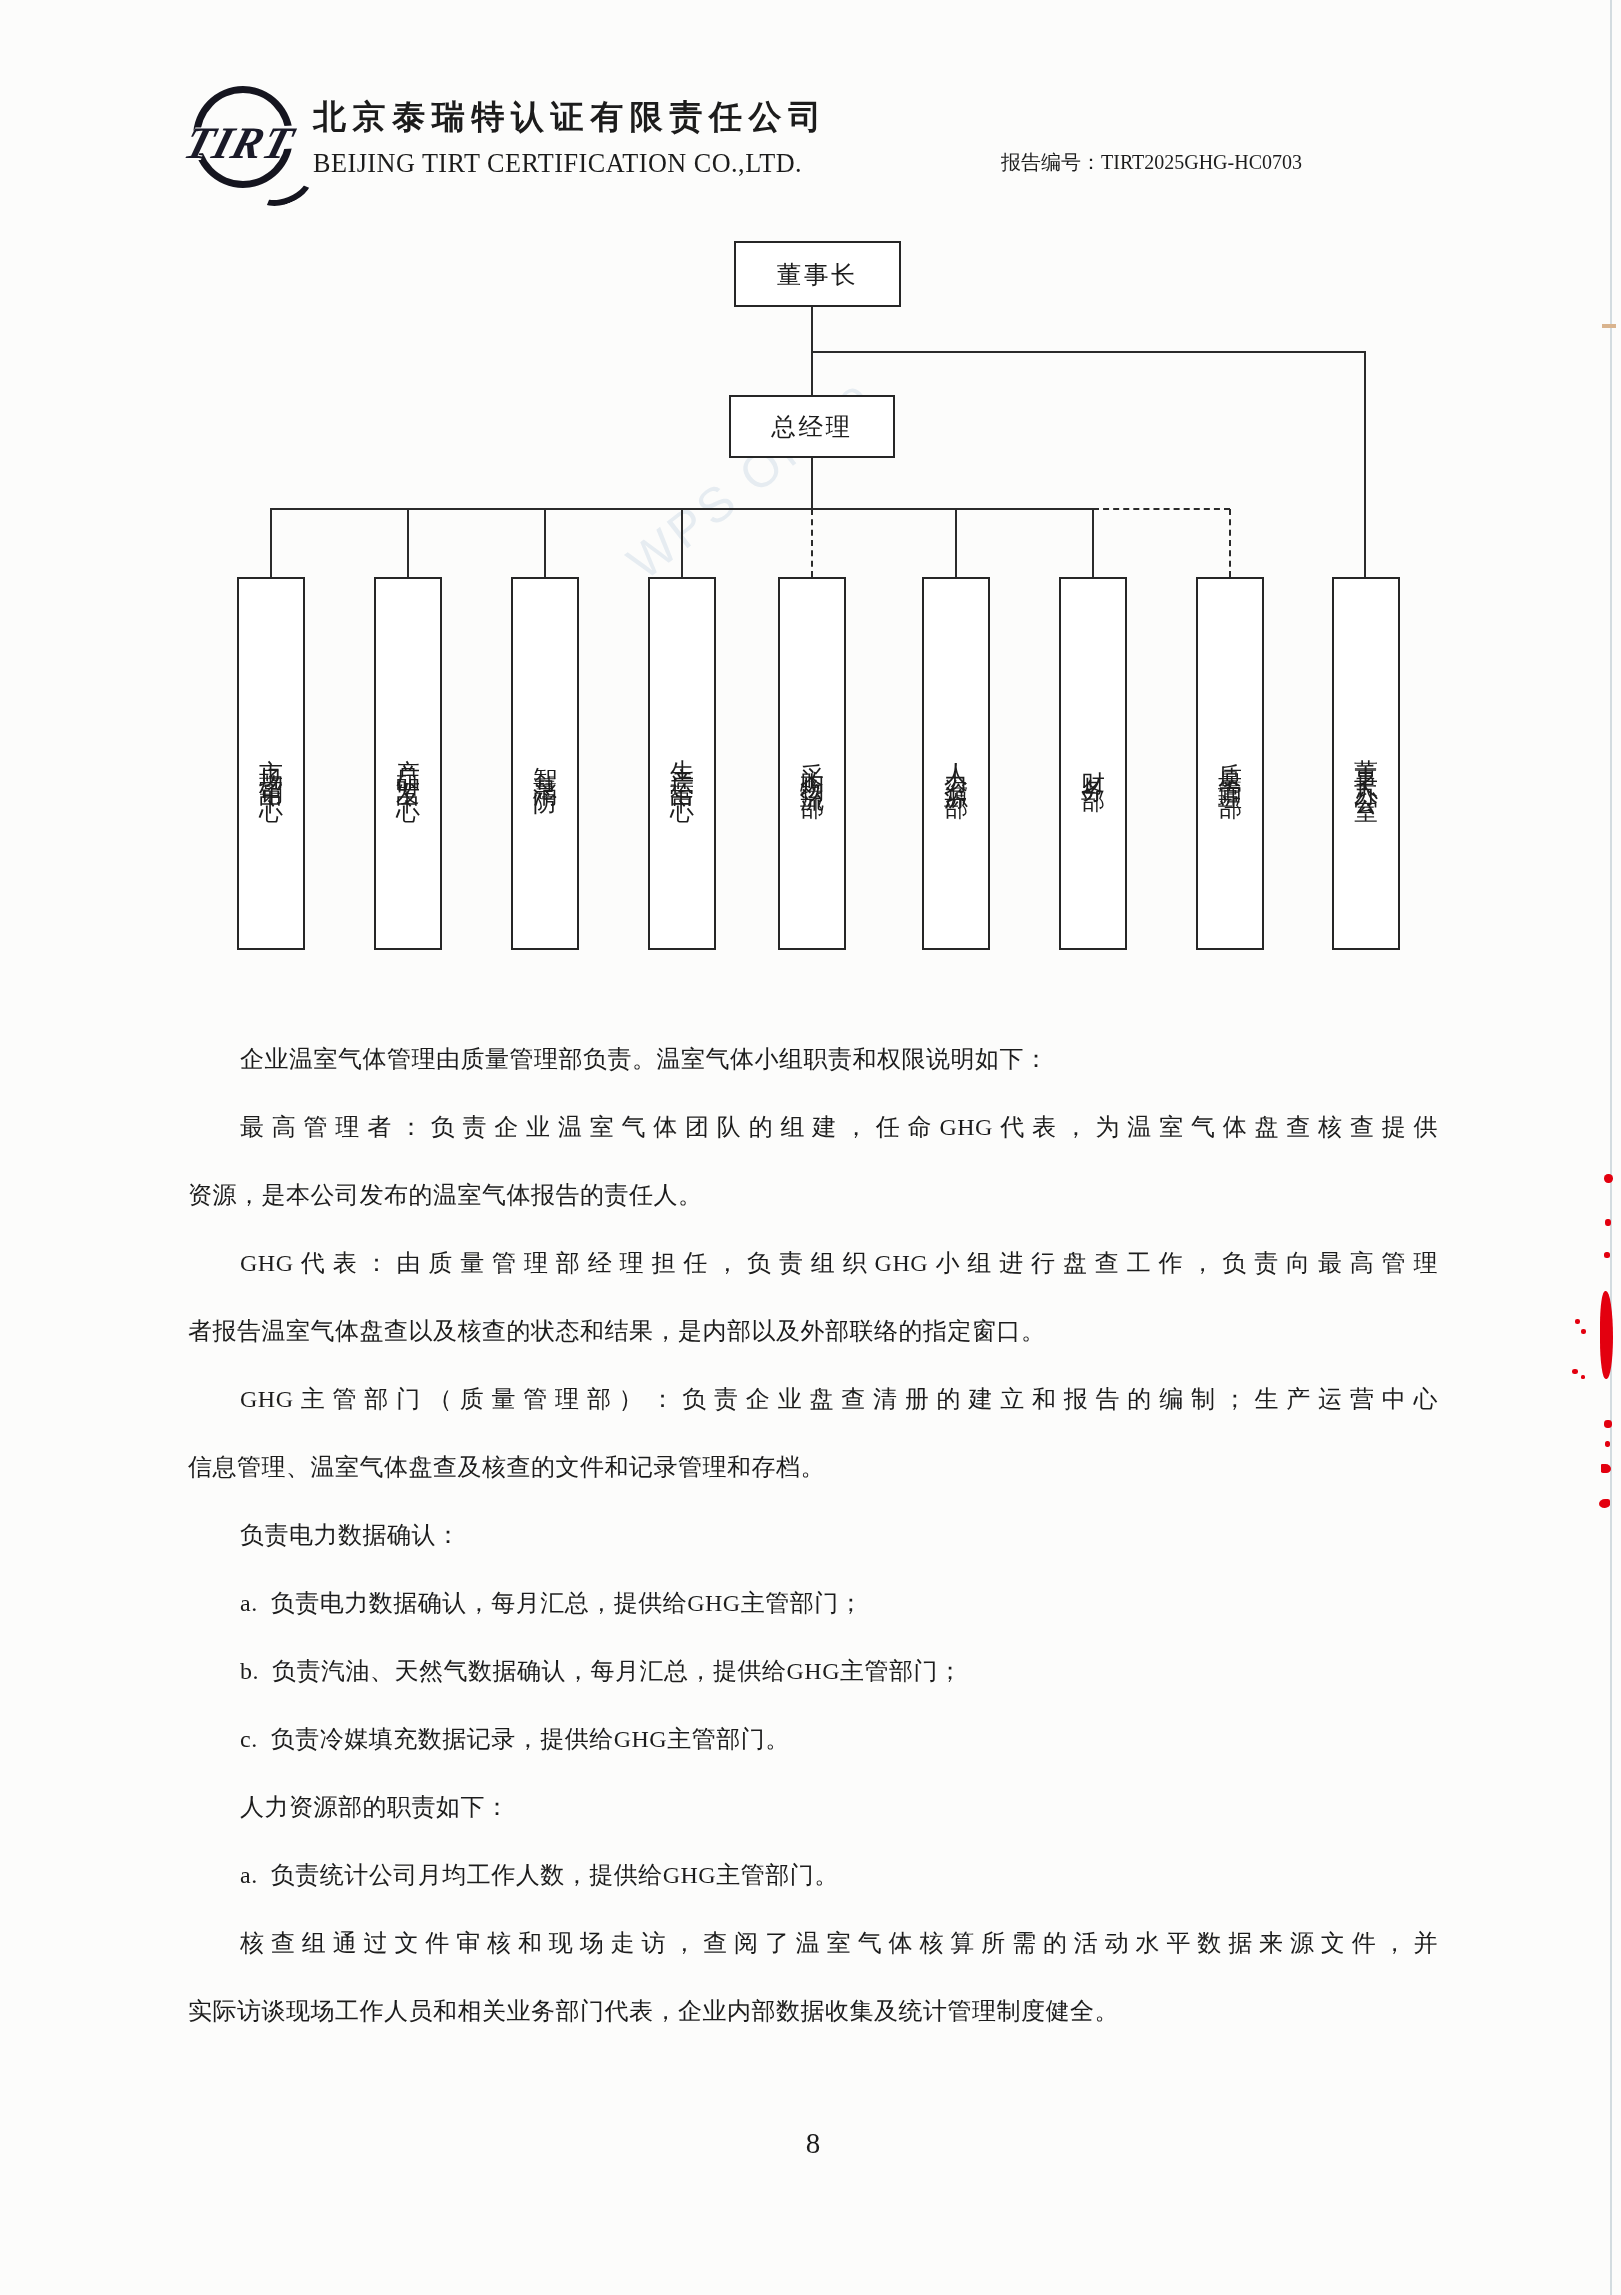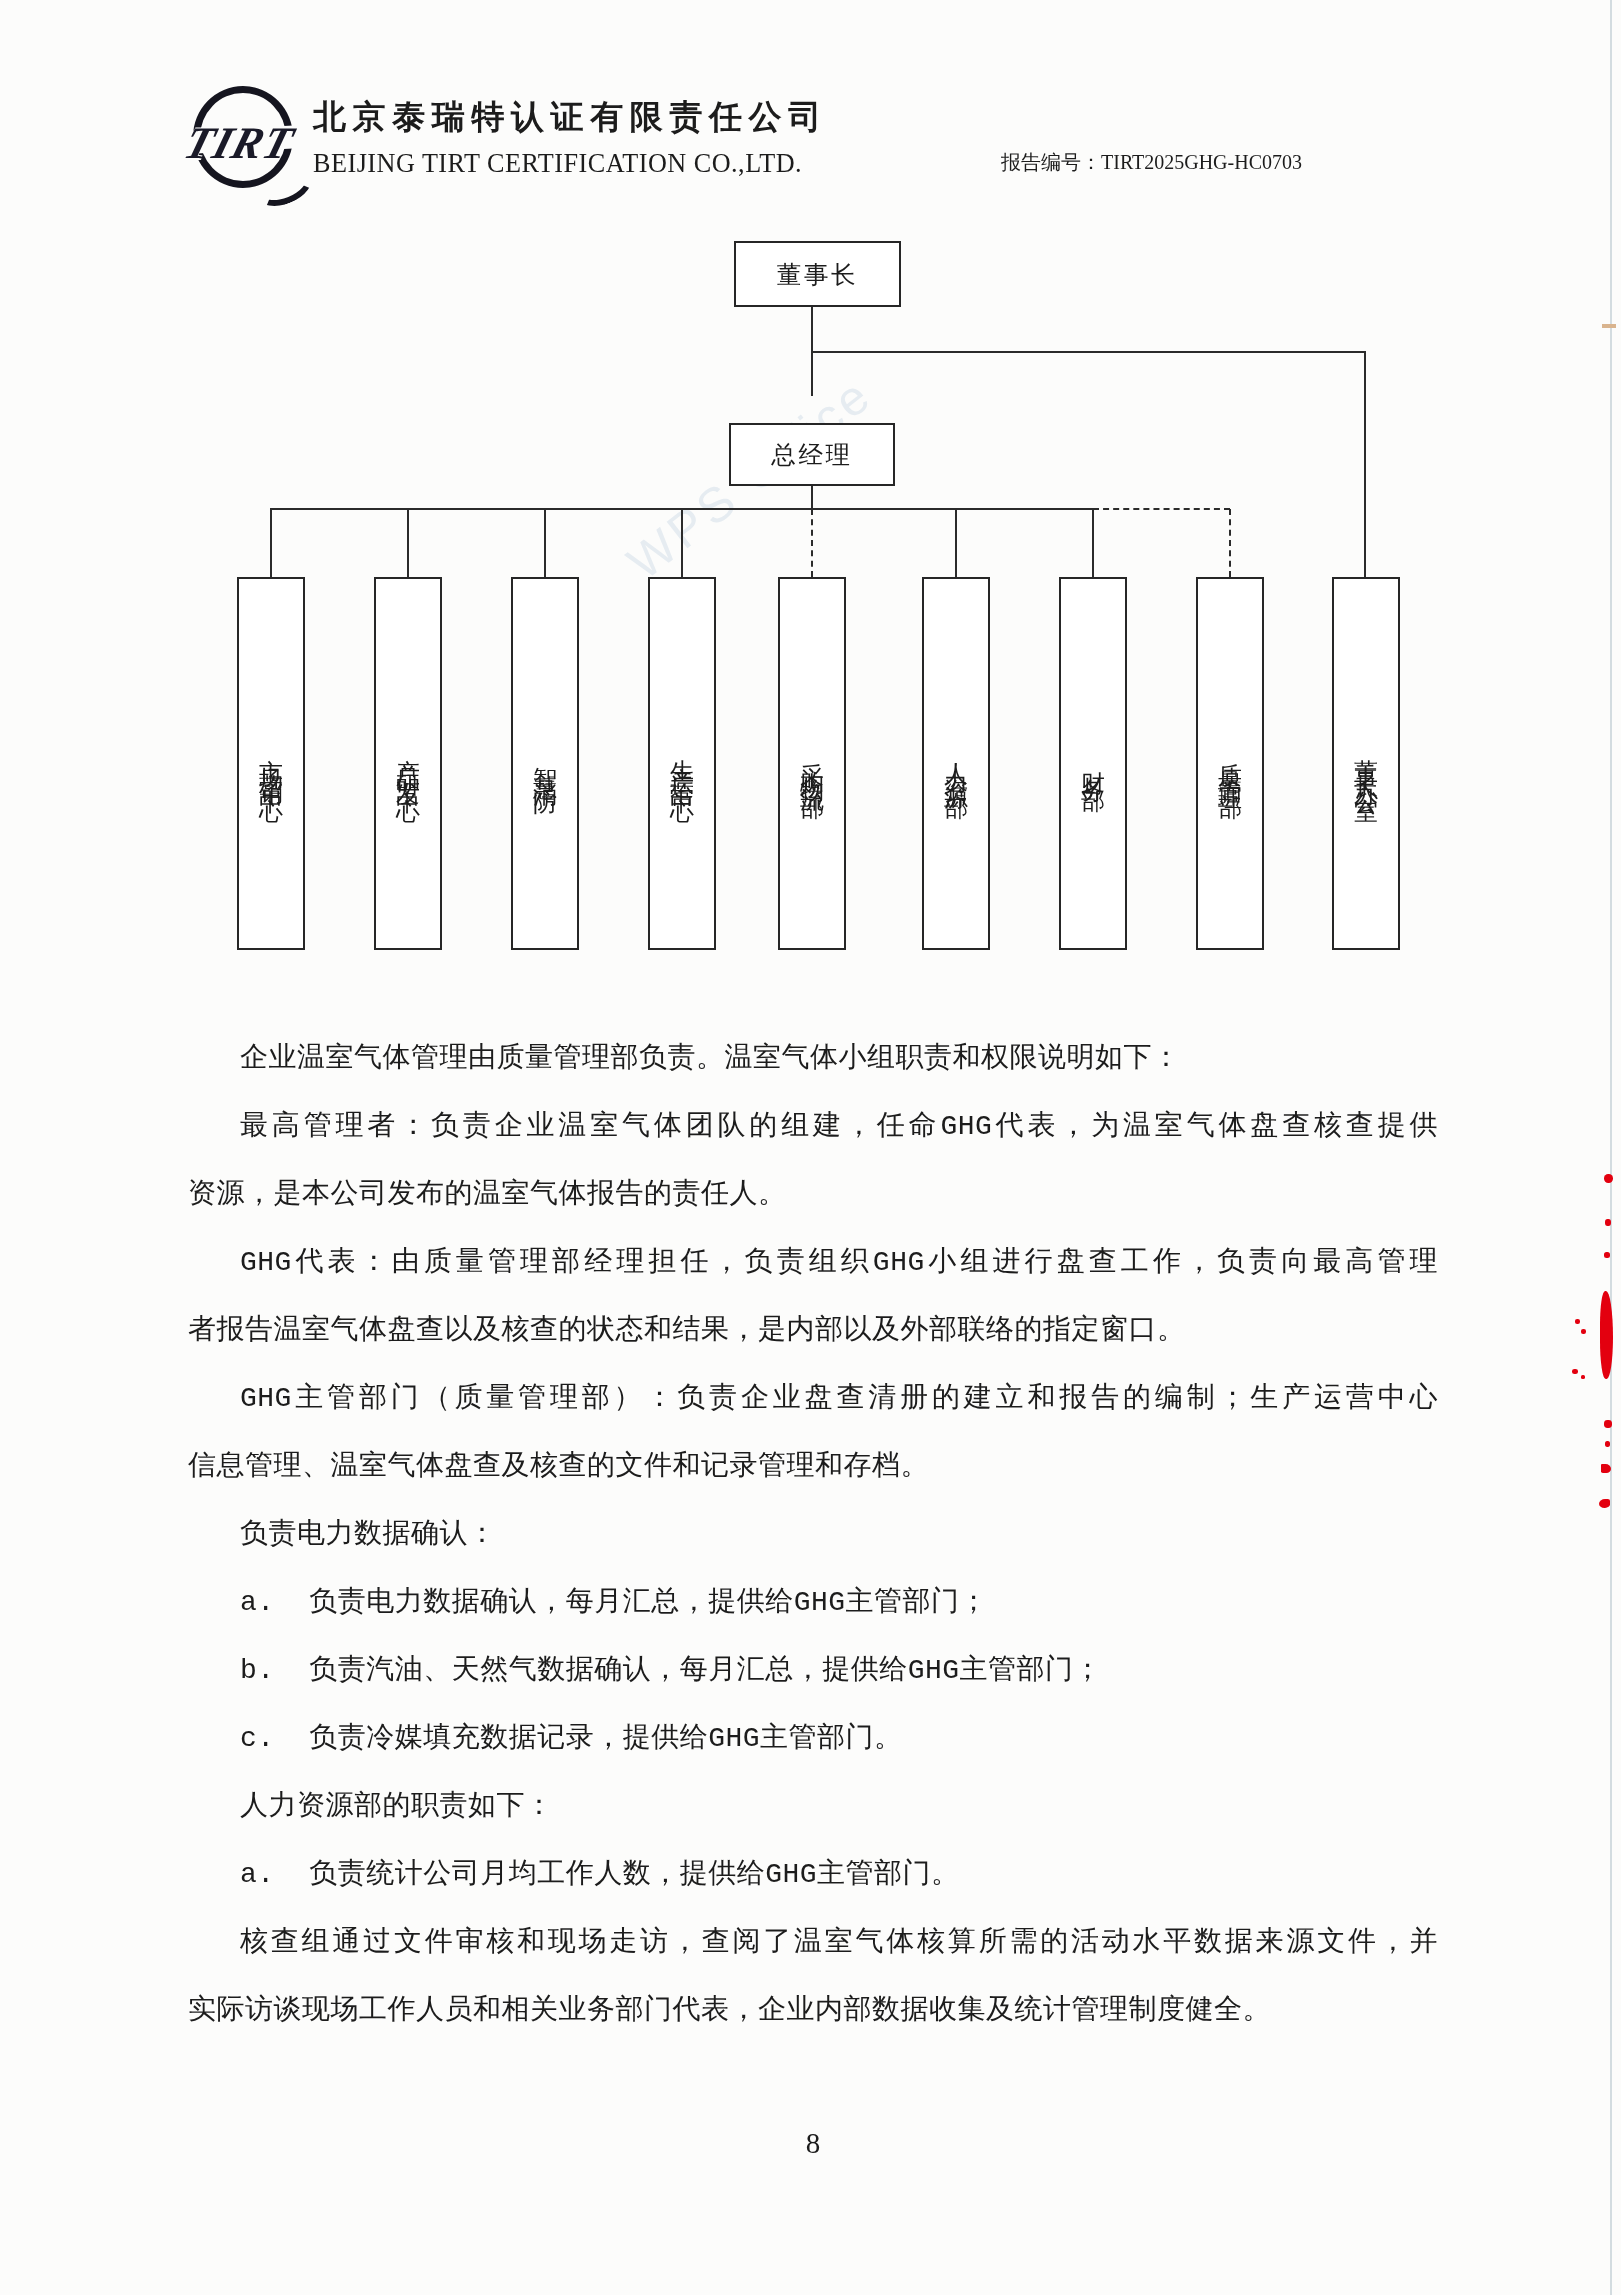--- a/index.html
+++ b/index.html
@@ -23,38 +23,38 @@
     letter-spacing:6.6px;white-space:nowrap;}
   .en-name{position:absolute;left:313px;top:148px;font-size:27px;letter-spacing:0.5px;
     white-space:nowrap;transform:scaleX(.97);transform-origin:left;}
   .report-no{position:absolute;left:1001px;top:149px;font-size:20px;white-space:nowrap;}
   
   .chart{position:absolute;left:0;top:0;width:1622px;height:1022px;}
   .obox{position:absolute;border:2px solid #262626;background:#fff;display:flex;
     align-items:center;justify-content:center;}
   .hbox{font-size:24.5px;letter-spacing:2.6px;}
   .chairman{left:734px;top:241px;width:163px;height:62px;}
-  .gm{left:729px;top:395px;width:162px;height:59px;margin-top:28px;}
+  .gm{left:729px;top:395px;width:162px;height:59px;}
   .dbox{top:577px;width:64px;height:369px;}
   .vlabel{writing-mode:vertical-rl;text-orientation:upright;font-size:24px;
     letter-spacing:7.7px;line-height:1;}
   .hline{position:absolute;height:2px;background:#2b2b2b;}
   .vline{position:absolute;width:2px;background:#2b2b2b;}
   .vdash{position:absolute;width:0;border-left:2px dashed #2b2b2b;}
   .hdash{position:absolute;height:0;border-top:2px dashed #2b2b2b;}
   
   .wm{position:absolute;left:603px;top:450px;font-size:49px;letter-spacing:4.1px;
     color:rgba(110,145,190,.15);transform:rotate(-38deg);font-family:"Liberation Sans",sans-serif;}
   .scan-edge{position:absolute;left:1610px;top:0;width:2px;height:2295px;
     background:rgba(170,188,198,.5);}
   .scan-tick{position:absolute;left:1602px;top:324px;width:14.3px;height:3.6px;background:#d9b48e;}
   .stamp{position:absolute;background:#e3000f;border-radius:45%;}
   
   .body-text{position:absolute;left:188px;top:1025px;width:1250px;}
-  .ln{height:68px;line-height:68px;font-size:28px;letter-spacing:0.5px;white-space:nowrap;font-family:Liberation Mono, monospace;}
+  .ln{height:68px;line-height:68px;font-size:24px;letter-spacing:0.5px;white-space:nowrap;}
   .ind{padding-left:52px;}
   .j{white-space:normal;text-align:justify;text-align-last:justify;}
   .footer{position:absolute;left:188px;top:2127px;width:1250px;text-align:center;
     font-size:29px;}
 </style>
 </head>
 <body>
 
 <div class="page">
 

